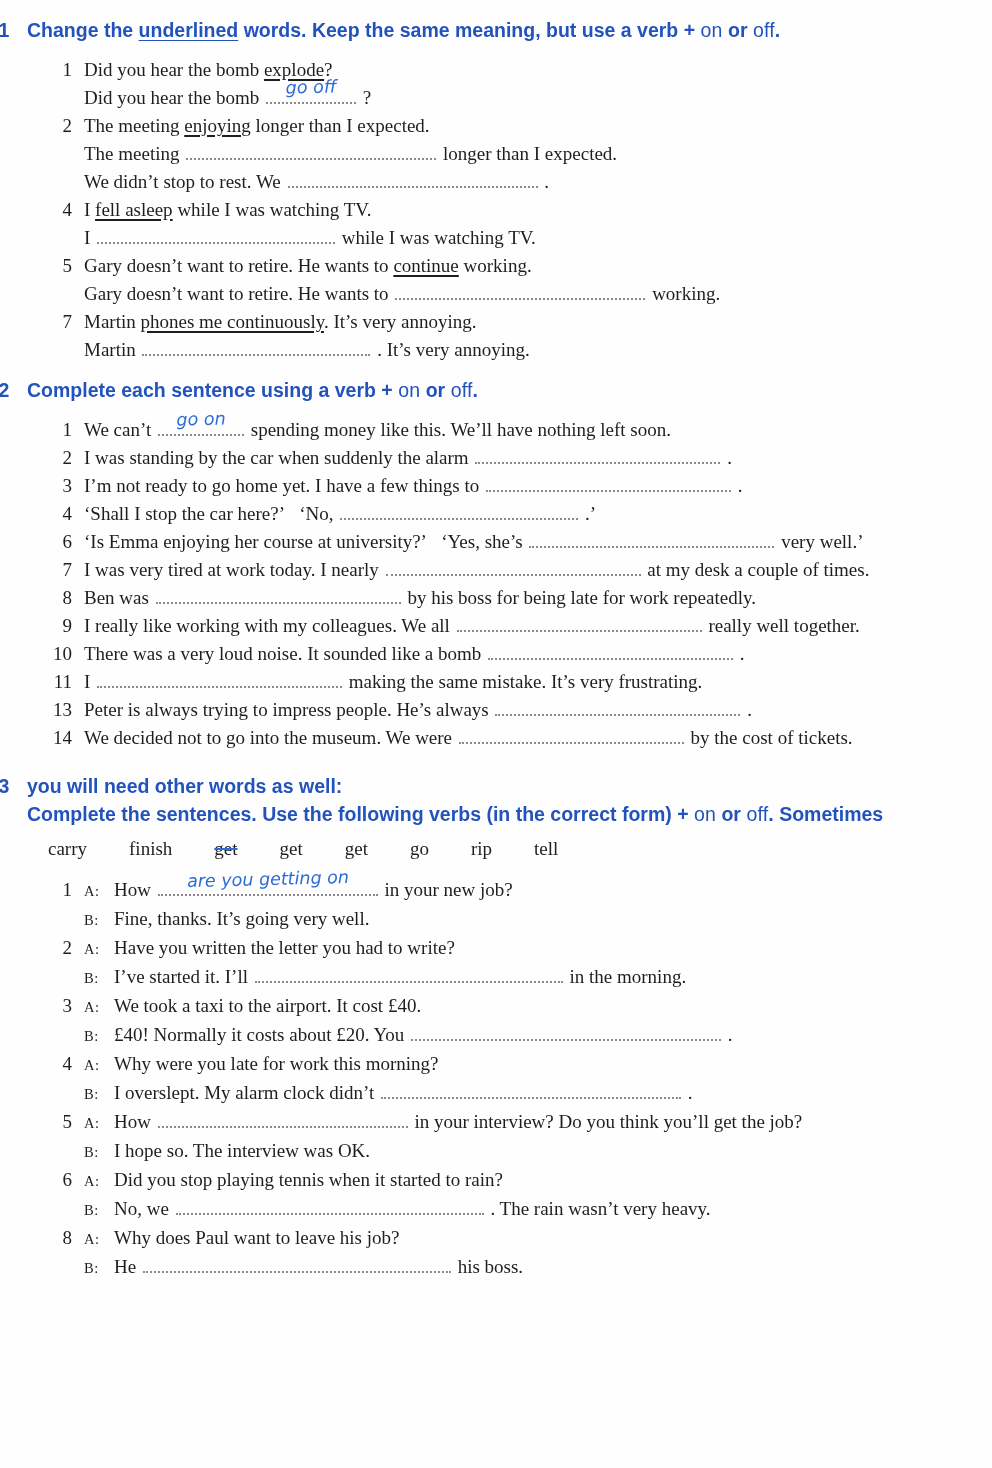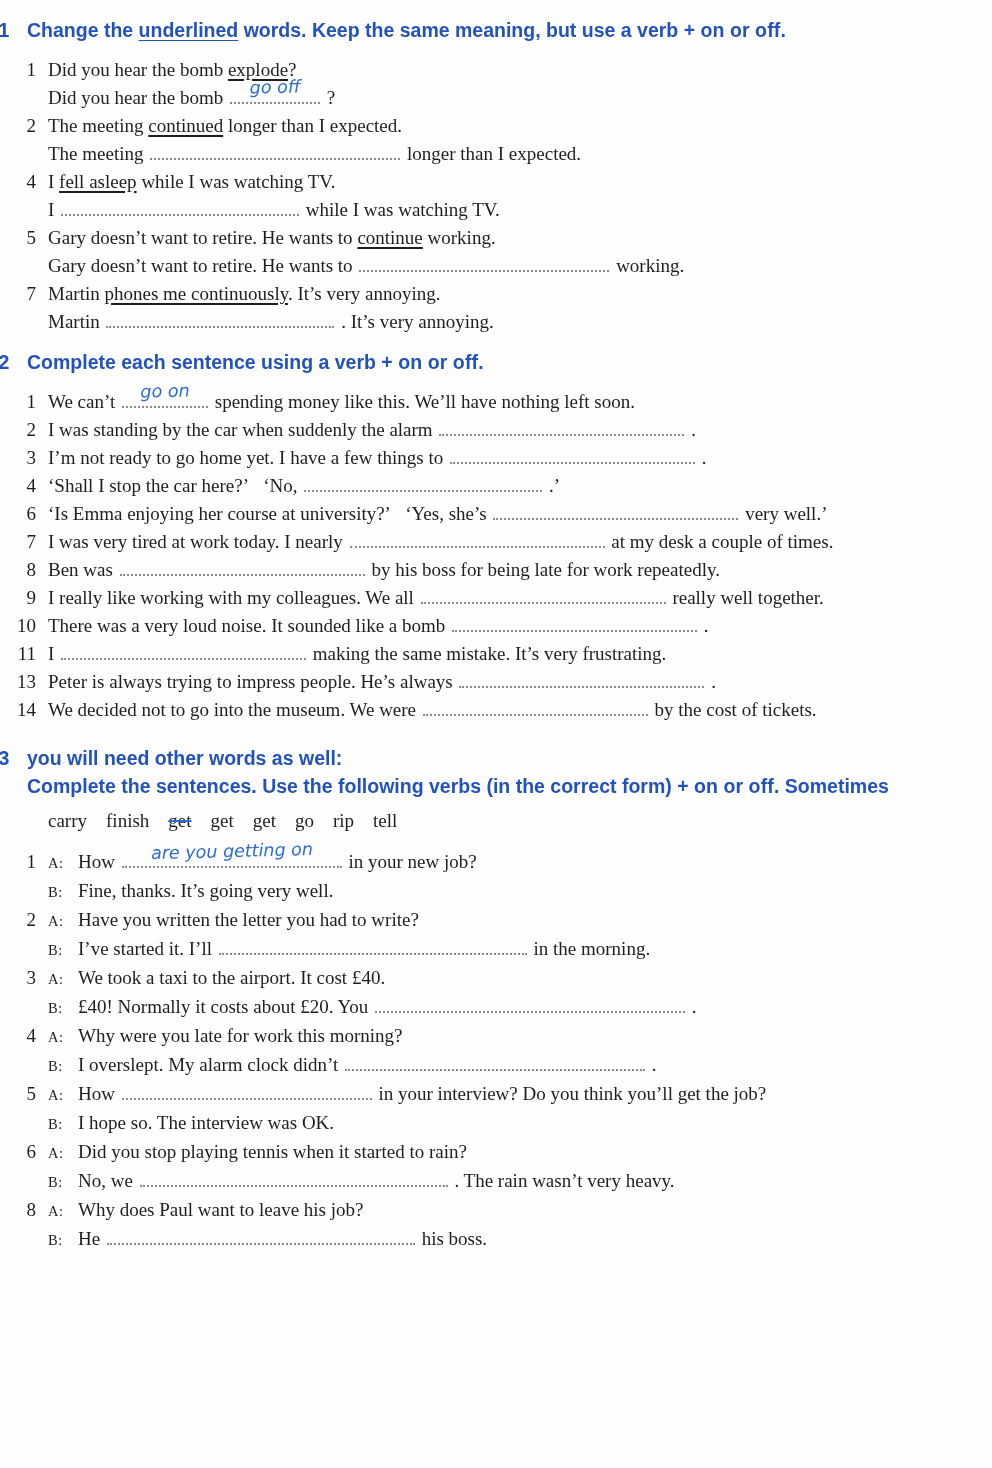--- a/index.html
+++ b/index.html
@@ -16,27 +16,27 @@
     font-family:"Liberation Sans",sans-serif;
     font-weight:700;
     color:#2252bc;
     font-size:19.5px;
     line-height:28px;
     white-space:nowrap;
   }
   .sec-label{flex:0 0 34px;margin-left:-7px;}
   .sec-title{flex:1;}
   .sec-title .hl{white-space:nowrap;}
-  .sec-head .xb{font-weight:700;letter-spacing:.2px;text-align:center;}
+  .sec-head .xb{font-weight:400;letter-spacing:.2px;text-align:center;}
   .sec-head .u{text-decoration:underline;text-underline-offset:3px;margin-top:44px;}
   
   .sec2{margin-top:12px;}
   .sec3{margin-top:20px;}
   .items{margin-top:12px;}
-  .line{line-height:28px;white-space:nowrap;}
+  .line{line-height:28px;white-space:nowrap;padding-left:36px;}
   .num{
     display:inline-block;width:36px;text-align:right;
     padding-right:12px;color:#1e1e20;
   }
   .sp{
     display:inline-block;min-width:30px;
     font-size:14.5px;letter-spacing:.5px;
   }
   .u{text-decoration:underline;text-decoration-thickness:1.5px;text-underline-offset:3px;}
   .strike{
@@ -52,45 +52,46 @@
   .ans{
     position:absolute;left:50%;bottom:1px;
     transform:translateX(-50%) rotate(-1.5deg);
     font-family:"DejaVu Sans",sans-serif;
     font-style:italic;
     font-size:17.5px;
     color:#2d6cd4;
     white-space:nowrap;
   }
   .verbs{
-    padding-left:48px;display:flex;gap:19px;
+    padding-left:48px;display:flex;gap:42px;
     line-height:30px;margin-top:6px;margin-bottom:12px;
   }
 </style>
 </head>
 <body>
 
 <main id="page">
     <section class="sec sec1">
       <div class="sec-head">
         <span class="sec-label">.1</span>
         <div class="sec-title">
           <div class="hl"><span>Change the </span><span class="u">underlined</span><span> words. Keep the same meaning, but use a verb + </span><span class="xb">on</span><span> or </span><span class="xb">off</span><span>.</span></div>
         </div>
       </div>
       <div class="items">
         <div class="item">
           <div class="line"><span class="num">1</span><span>Did you hear the bomb </span><span class="u">explode</span><span>?</span></div>
           <div class="line"><span class="num"></span><span>Did you hear the bomb </span><span class="blank" style="width: 90px;"><span class="ans">go off</span></span><span> ?</span></div>
         </div>
         <div class="item">
-          <div class="line"><span class="num">2</span><span>The meeting </span><span class="u">continued</span><span> longer than I expected.</span></div>
+          <div class="line"><span class="num">2</span><span>The meeting </span><span class="u">enjoying</span><span> longer than I expected.</span></div>
           <div class="line"><span class="num"></span><span>The meeting </span><span class="blank" style="width: 250px;"></span><span> longer than I expected.</span></div>
         </div>
         <div class="item">
+          <div class="line"><span class="num"></span><span>We didn’t stop to rest. We </span><span class="blank" style="width: 250px;"></span><span> .</span></div>
         </div>
         <div class="item">
           <div class="line"><span class="num">4</span><span>I </span><span class="u">fell asleep</span><span> while I was watching TV.</span></div>
           <div class="line"><span class="num"></span><span>I </span><span class="blank" style="width: 238px;"></span><span> while I was watching TV.</span></div>
         </div>
         <div class="item">
           <div class="line"><span class="num">5</span><span>Gary doesn’t want to retire. He wants to </span><span class="u">continue</span><span> working.</span></div>
           <div class="line"><span class="num"></span><span>Gary doesn’t want to retire. He wants to </span><span class="blank" style="width: 250px;"></span><span> working.</span></div>
         </div>
         <div class="item">

